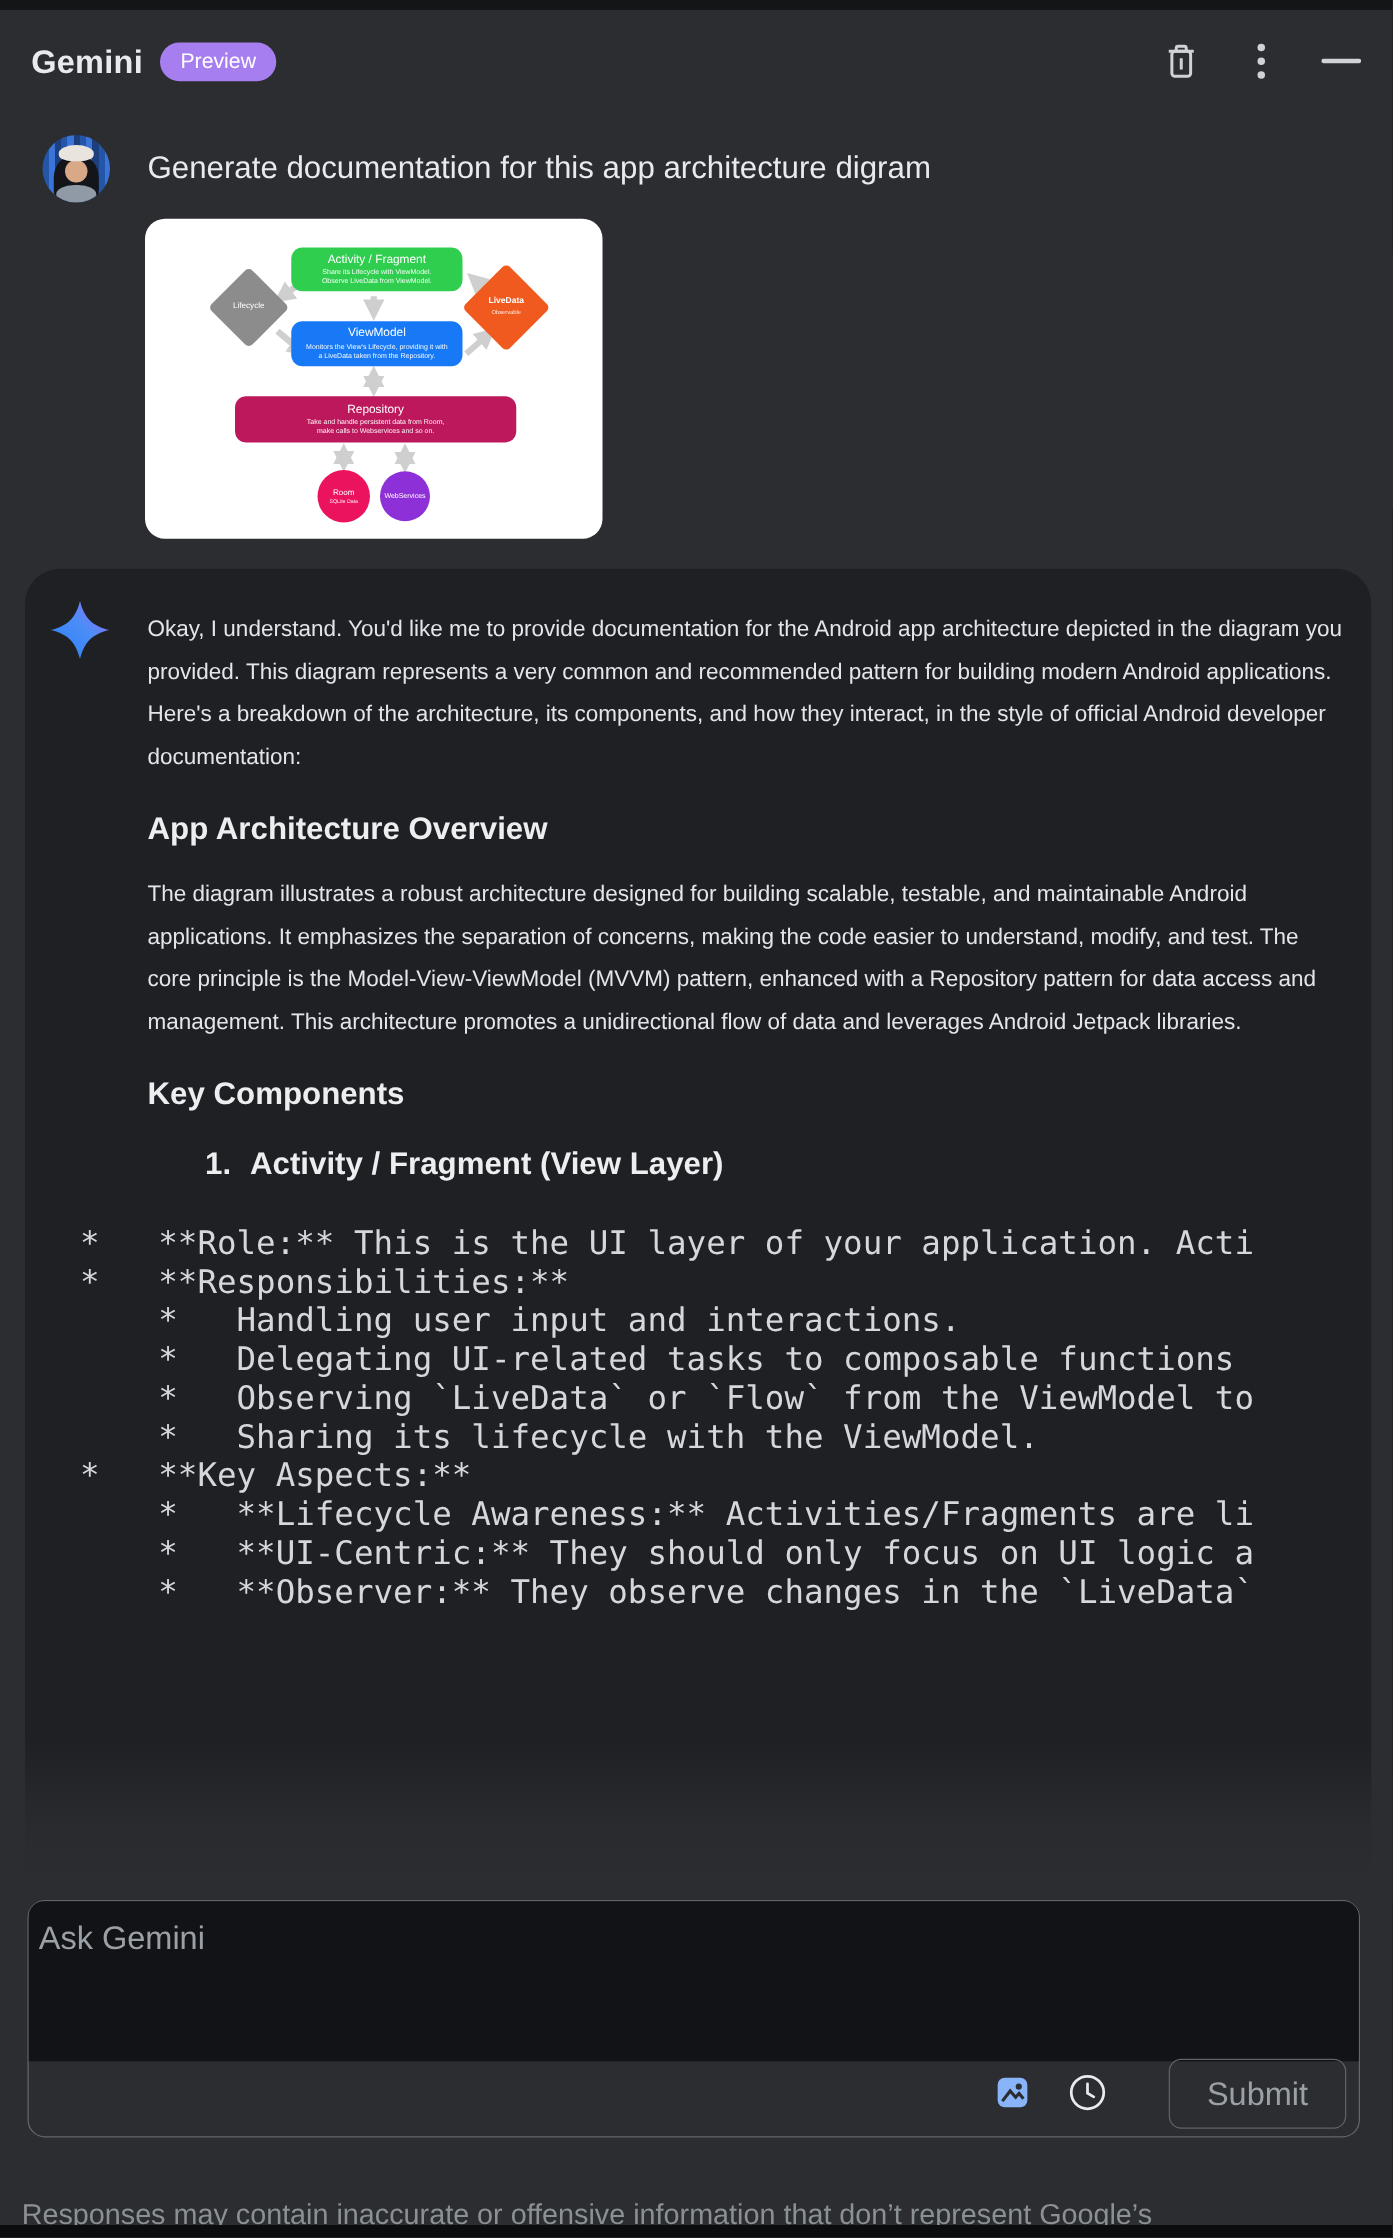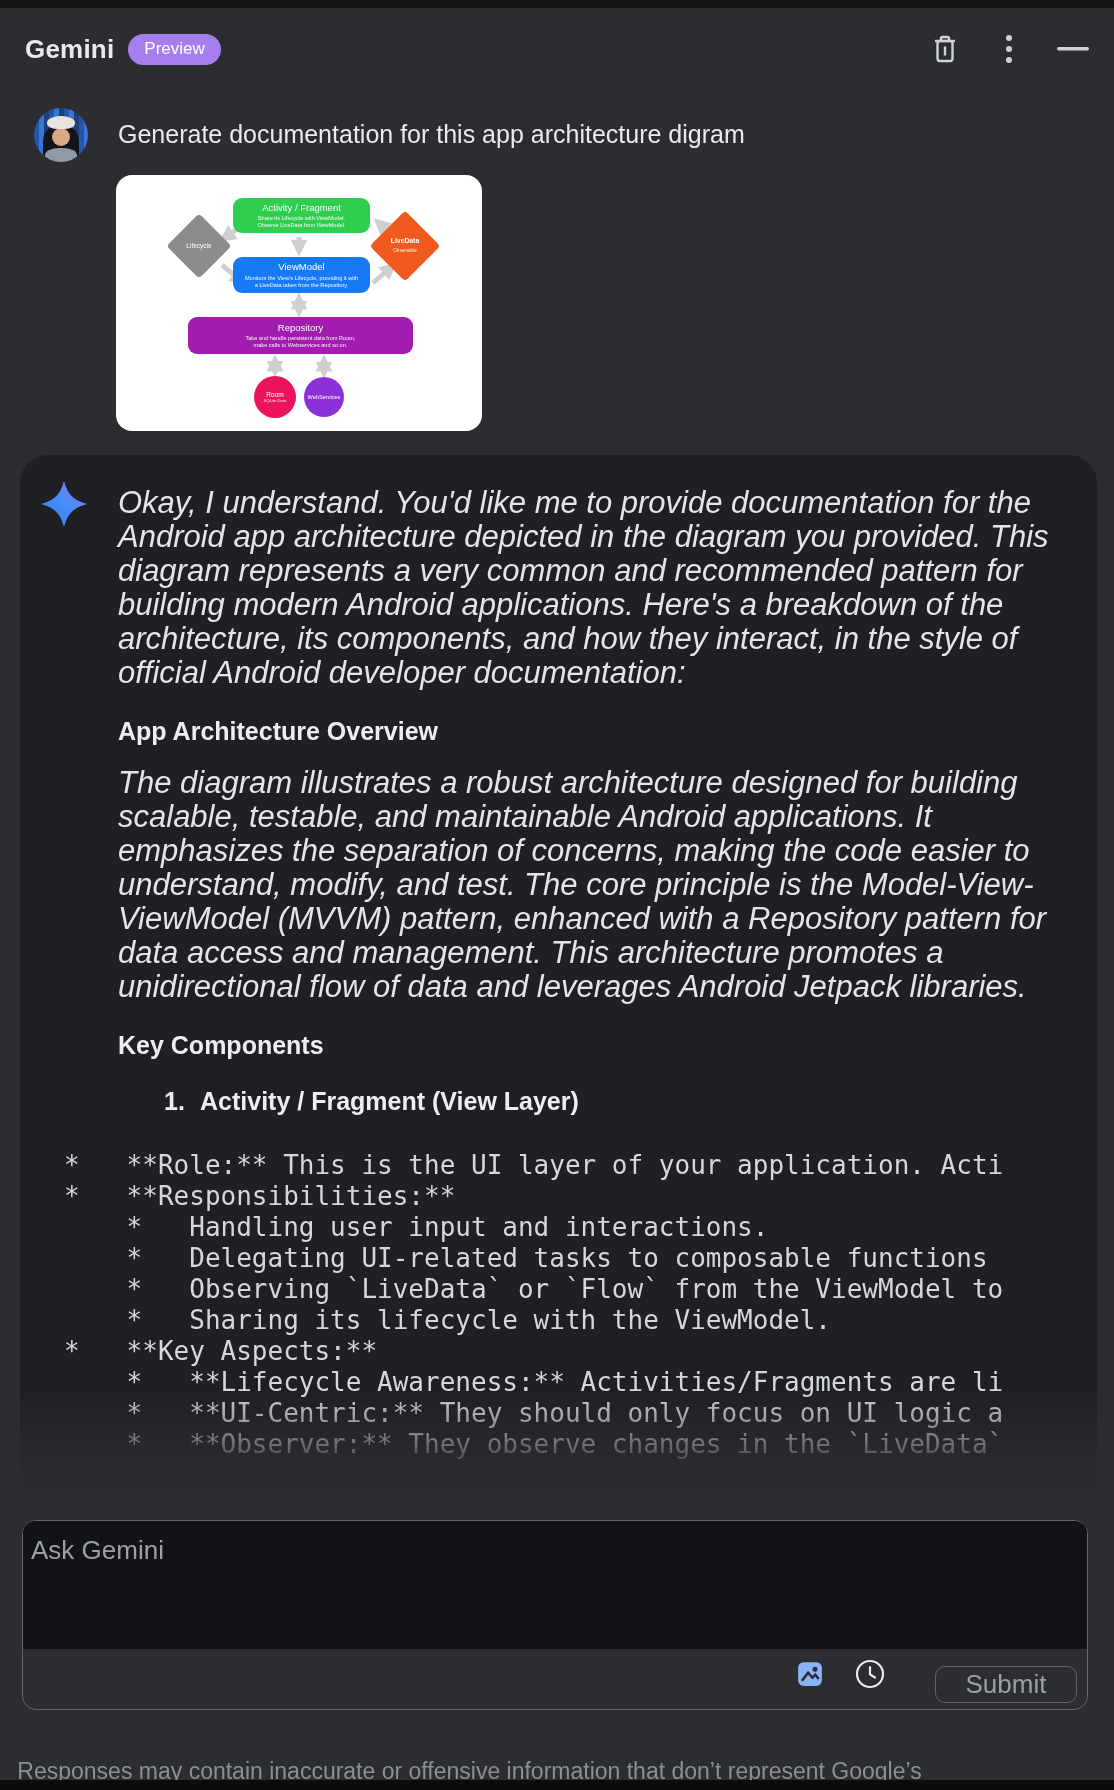--- a/index.html
+++ b/index.html
@@ -32,42 +32,42 @@
 
   
   .img-card { position:absolute; left:116px; top:175px; width:366px; height:256px; background:#ffffff; border-radius:16px; overflow:hidden; }
   .diag { position:absolute; inset:0; }
   .diag svg.arrows { position:absolute; left:0; top:0; }
   .dbox { position:absolute; border-radius:9px; color:#fff; text-align:center; display:flex; flex-direction:column; justify-content:center; line-height:1.25; }
   .dbox .t { font-size:9.5px; font-weight:500; margin-bottom:2px; }
   .dbox .s { font-size:5.6px; opacity:.95; }
   .box-activity  { left:117px; top:23px;  width:137px; height:35px; background:#2fce4f; }
   .box-viewmodel { left:117px; top:82px;  width:137px; height:36px; background:#1879f7; }
-  .box-repo      { left:72px;  top:142px; width:225px; height:37px; background:#a21caf; }
+  .box-repo      { left:72px;  top:142px; width:225px; height:37px; background:#be185d; }
   .diamond { position:absolute; }
   .diamond .shape { position:absolute; left:0; top:0; width:100%; height:100%; transform:rotate(45deg); border-radius:4px; }
   .diamond .lbl { position:absolute; left:-20px; right:-20px; top:50%; transform:translateY(-50%); text-align:center; color:#fff; font-size:6.5px; line-height:1.3; }
   .dia-lifecycle { left:60px;  top:48px; width:46px; height:46px; }
   .dia-lifecycle .shape { background:#8c8c8c; }
   .dia-livedata  { left:264px; top:46px; width:50px; height:50px; }
   .dia-livedata .shape { background:#f05a1e; }
   .dia-livedata .lbl b { font-size:6.8px; display:block; }
   .dia-livedata .lbl i { font-style:normal; font-size:4.6px; opacity:.9; }
   .dcircle { position:absolute; border-radius:50%; color:#fff; display:flex; flex-direction:column; align-items:center; justify-content:center; text-align:center; }
   .circ-room { left:138px; top:201px; width:42px; height:42px; background:#ec135e; }
   .circ-web  { left:188px; top:202px; width:40px; height:40px; background:#8e30d8; }
   .dcircle .t { font-size:6.5px; }
   .dcircle .s { font-size:4.2px; opacity:.9; }
   .circ-web .t { font-size:5.6px; }
 
   
   .response-card { position:absolute; left:20px; top:455px; width:1077px; height:1062px; background:#1e2023; border-radius:28px; overflow:hidden; }
   .sparkle { position:absolute; left:20px; top:25px; width:48px; height:48px; }
   .resp-body { position:absolute; left:98px; top:31px; width:958px; }
-  .para { font-size:31px; line-height:34px; color:#e3e5e8;font-style:italic; }
+  .para { font-size:18px; line-height:34px; color:#e3e5e8; }
   .rhead { font-size:25px; line-height:34px; font-weight:bold; color:#eceef0; }
   .h1sp { margin-top:24px; }
   .p2sp { margin-top:18px; }
   .h2sp { margin-top:24px; }
   .olitem { margin-top:22px; display:flex; font-weight:bold; font-size:25px; line-height:34px; color:#eceef0; }
   .olitem .num { width:36px; margin-left:46px; }
   .mono-block { margin-top:32px; margin-left:-54px; font-family:"DejaVu Sans Mono", monospace; font-size:26px; line-height:31px; color:#d5d7da; }
   .mono-block div { white-space:pre; overflow:hidden; }
 
   
@@ -77,21 +77,21 @@
   
   .input-wrap { position:absolute; left:22px; top:1520px; width:1066px; height:190px; border:1.5px solid #63666a; border-radius:14px; background:transparent; }
   .input-text { position:absolute; left:0; top:0; width:100%; height:128px; background:#121316; border-radius:12px 12px 0 0; }
   .input-text textarea { width:100%; height:100%; background:transparent; border:none; outline:none; resize:none;
         font-family:"Liberation Sans", sans-serif; font-size:26px; color:#e8eaed; padding:14px 8px; }
   .input-text textarea::placeholder { color:#9aa0a6; opacity:1; }
   .input-bar { position:absolute; left:0; bottom:0; width:100%; height:60px; }
   .bar-icon { position:absolute; width:34px; height:34px; top:8px; display:flex; align-items:center; justify-content:center; cursor:pointer; }
   .icon-image { right:260px; }
   .icon-clock { right:200px; }
-  .submit-btn { position:absolute; right:10px; bottom:6px; width:142px; height:37px; border:1.5px solid #5f6368; border-radius:10px;
+  .submit-btn { position:absolute; right:10px; bottom:6px; width:142px; height:56px; border:1.5px solid #5f6368; border-radius:10px;
         background:transparent; color:#9aa0a6; font-size:26px; font-family:"Liberation Sans", sans-serif; cursor:pointer; }
 
   
   .footer { position:absolute; left:0; top:1756px; width:939px; text-align:center; }
   .foot-line1 { font-size:23px; color:#8b9095; line-height:30px; }
   .foot-line2 { font-size:23px; color:#8b9095; line-height:30px; }
   .foot-link { color:#8ab4f8; margin-left:8px; cursor:pointer; }
 </style>
 </head>
 <body>

